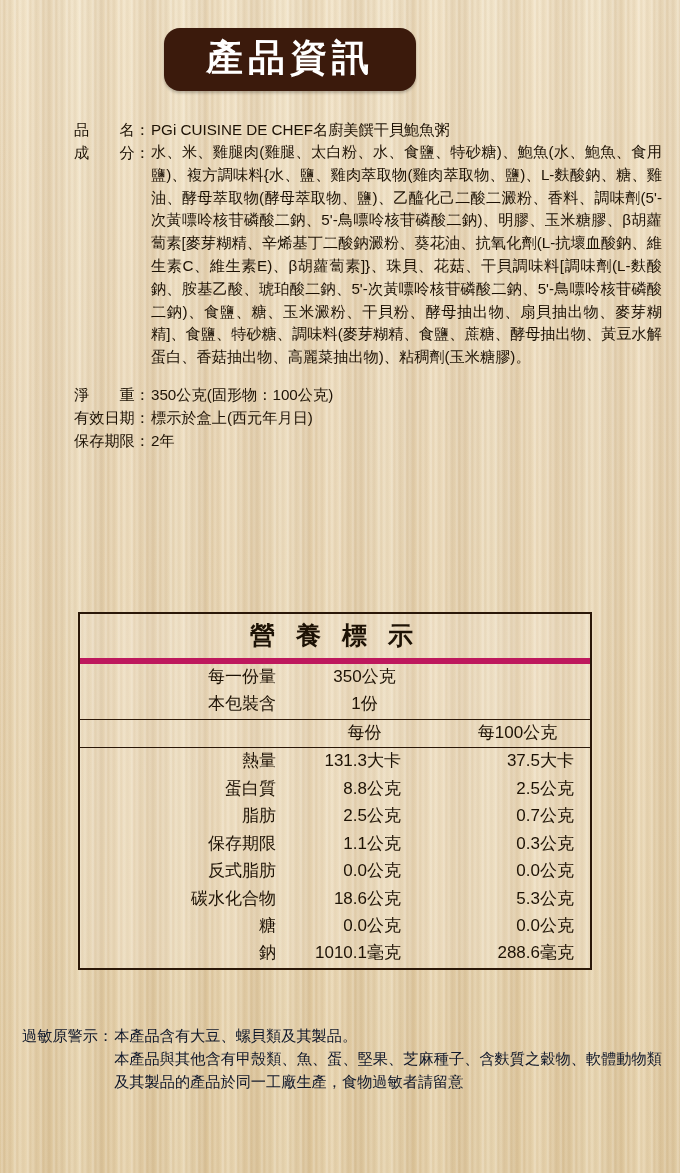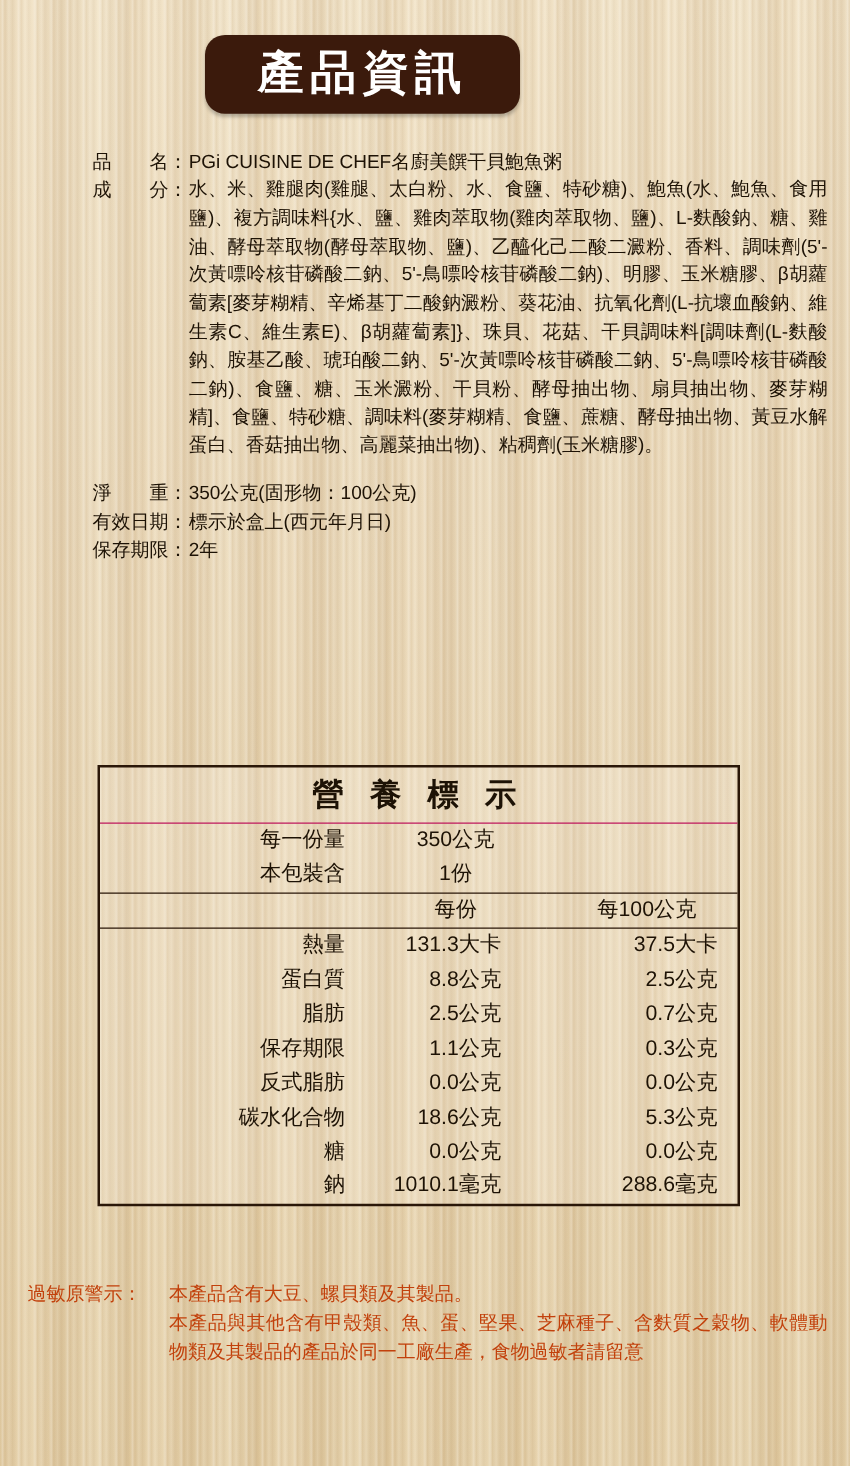--- a/index.html
+++ b/index.html
@@ -108,21 +108,21 @@
     width: 510px;
     border: 2px solid #2a1708;
     background: rgba(255,252,243,0.18);
   }
   .nutri-title {
     text-align: center;
     font-size: 25px;
     font-weight: bold;
     letter-spacing: 7px;
     padding: 5px 0 6px 0;
-    border-bottom: 1px solid #be185d;
+    border-bottom: 6px solid #be185d;
     color: #1d1205;
   }
   table.nt {
     width: 100%;
     border-collapse: collapse;
     font-size: 17px;
     color: #1d1205;
   }
   table.nt td {
     padding: 2px 8px 3px 8px;
@@ -136,27 +136,27 @@
   .nt .hdr { text-align: center; font-size: 17px; padding-right: 0; margin-top: 13px;}
   .row-line td { border-bottom: 1.6px solid #2a1708; }
 
   
   .allergen {
     position: absolute;
     left: 0;
     top: 1025px;
     width: 680px;
     font-size: 15.2px;
-    color: #c2410c;
+    color: #0f172a;
     line-height: 1.5;
     padding: 0 18px 0 22px;
     box-sizing: border-box;
   }
   .allergen .lbl { white-space: nowrap; }
-  .allergen .val { padding-left: 0; margin-left: 21px; }
+  .allergen .val { padding-left: 0; }
 </style>
 </head>
 <body>
 
 <div id="wood"></div>
 
 <div id="page">
 
   <div class="banner-wrap">
     <div class="banner">產品資訊</div>

